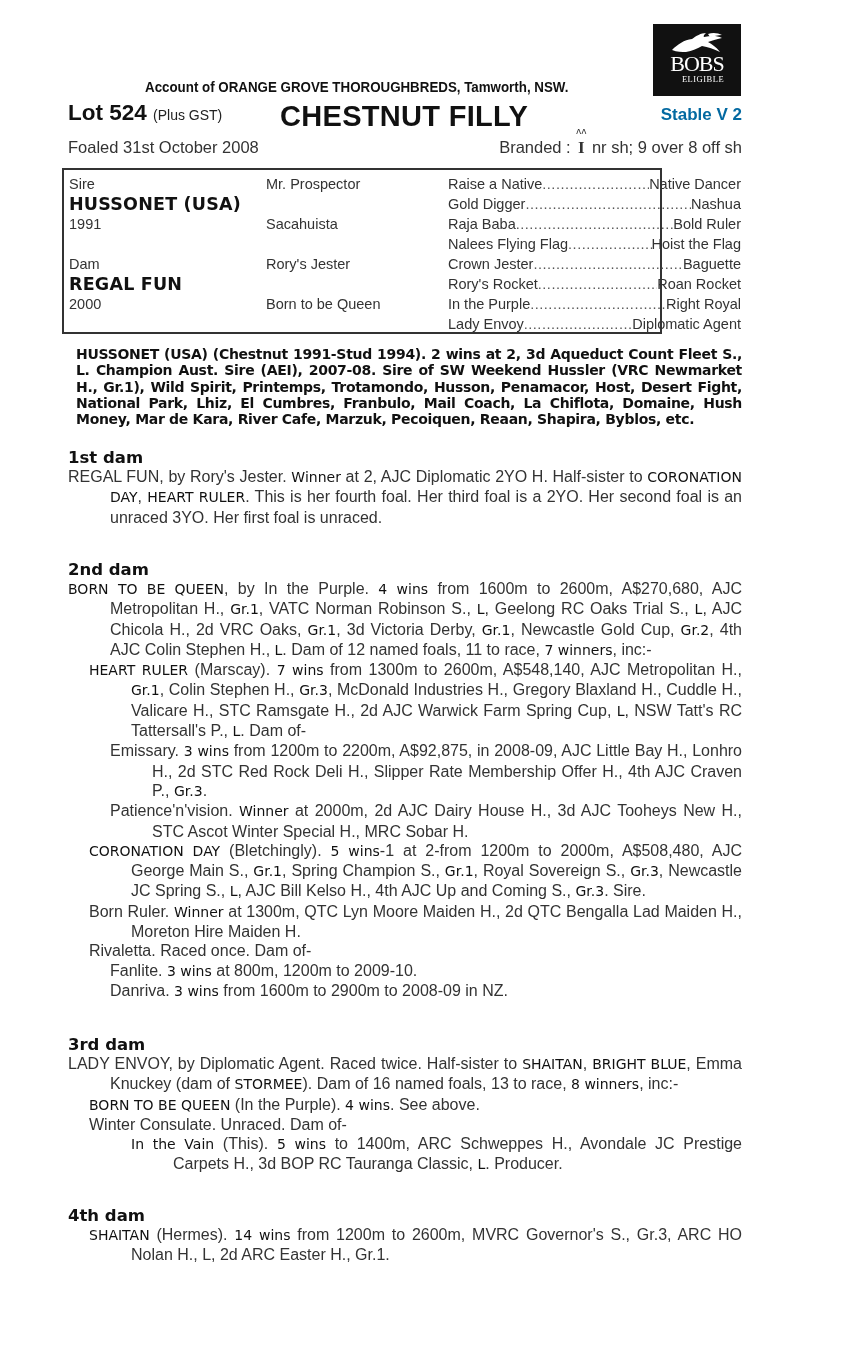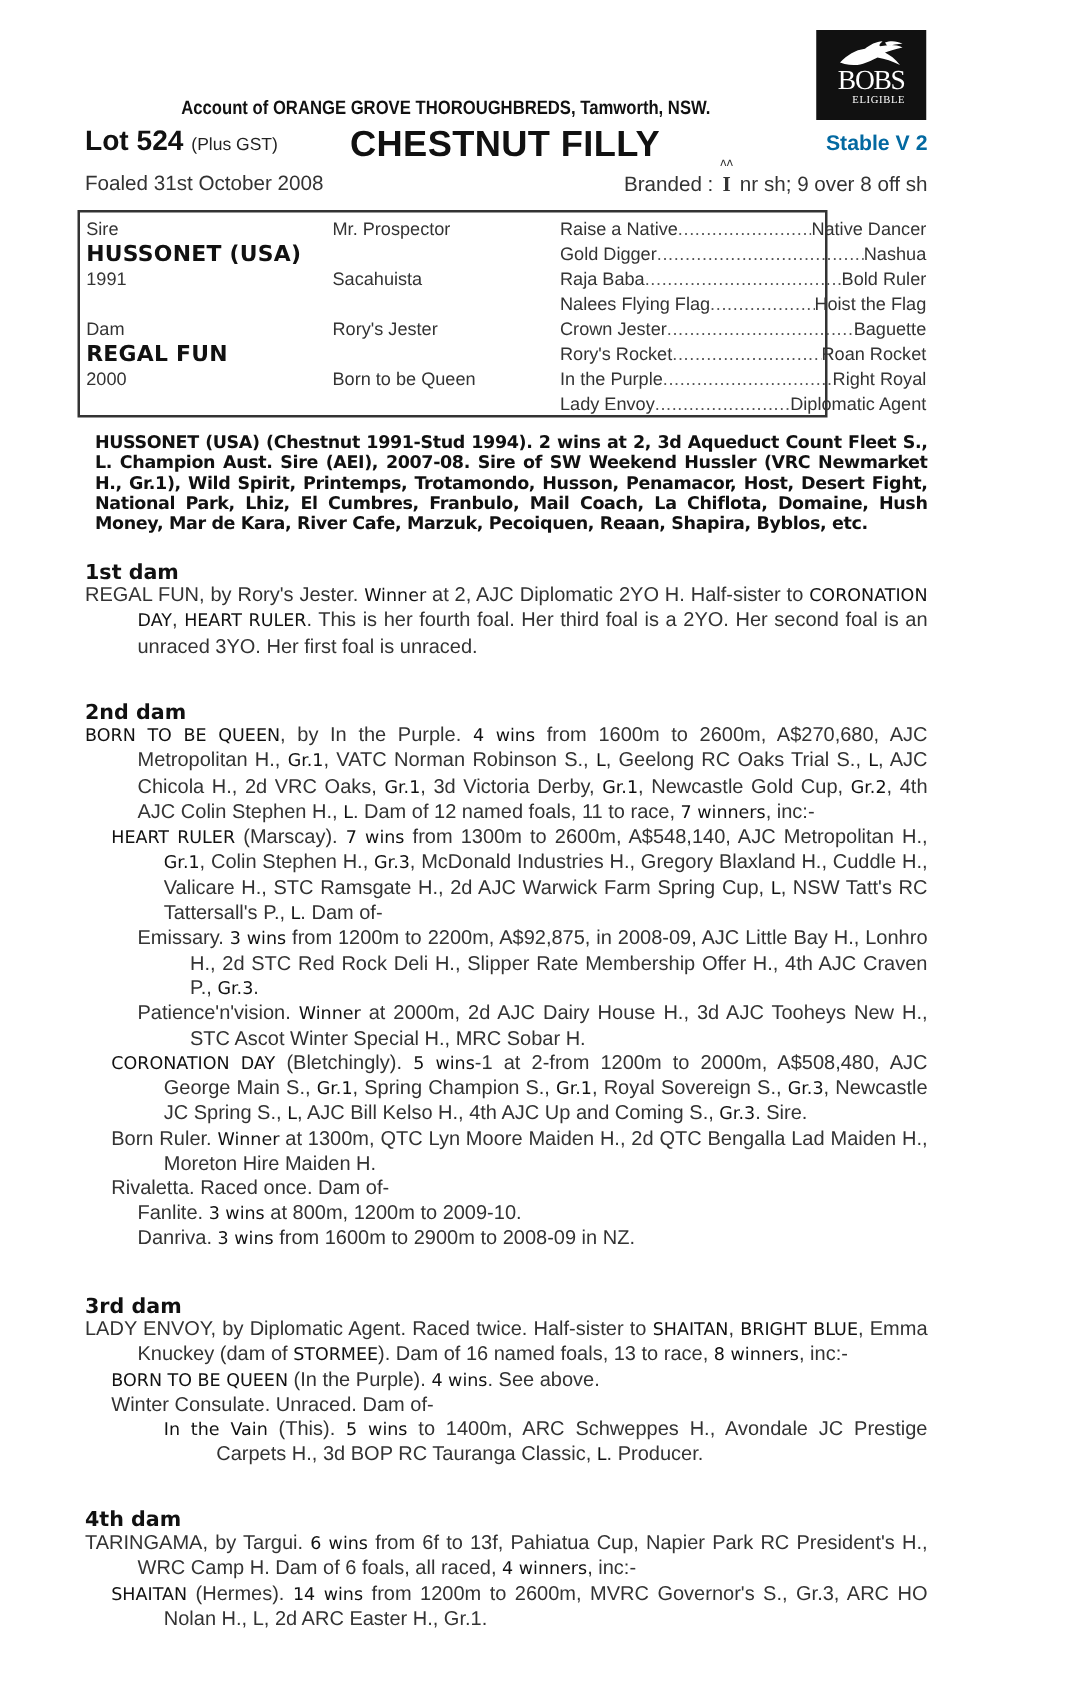--- a/index.html
+++ b/index.html
@@ -164,16 +164,15 @@
   <div class="entries">
       <div class="p last l0"><span>LADY ENVOY, by Diplomatic Agent. Raced twice. Half-sister to </span><b>SHAITAN</b><span>, </span><b>BRIGHT BLUE</b><span>, Emma Knuckey (dam of </span><b>STORMEE</b><span>). Dam of 16 named foals, 13 to race, </span><b>8 winners</b><span>, inc:-</span></div>
       <div class="p last l1"><b>BORN TO BE QUEEN</b><span> (In the Purple). </span><b>4 wins</b><span>. See above.</span></div>
       <div class="p last l1"><span>Winter Consulate. Unraced. Dam of-</span></div>
       <div class="p last l3"><b>In the Vain</b><span> (This). </span><b>5 wins</b><span> to 1400m, ARC Schweppes H., Avondale JC Prestige Carpets H., 3d BOP RC Tauranga Classic, </span><b>L</b><span>. Producer.</span></div>
     </div>
 </div>
 <div class="sec" style="top:1206px;">
   <h3>4th dam</h3>
   <div class="entries">
-      <div class="p last l0"><span>TARINGAMA, by Targui. </span><b>6 wins</b><span> from 6f to 13f, Pahiatua Cup, Napier Park RC President's H., WRC Camp H. Dam of 6 foals, all raced, </span><b>4 winners</b><span>, inc:-</span></div>
       <div class="p last l1"><b>SHAITAN</b><span> (Hermes). </span><b>14 wins</b><span> from 1200m to 2600m, MVRC Governor's S., Gr.3, ARC HO Nolan H., L, 2d ARC Easter H., Gr.1.</span></div>
     </div>
 </div>
 
 </body></html>

